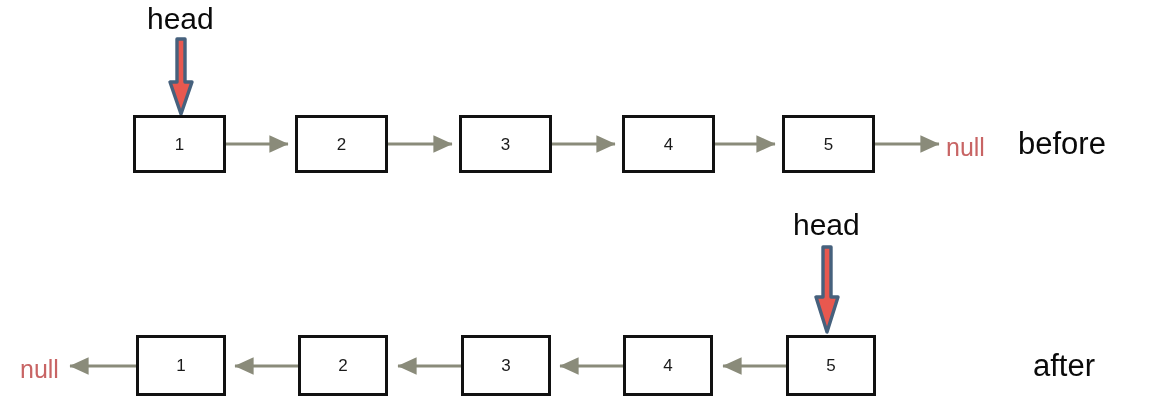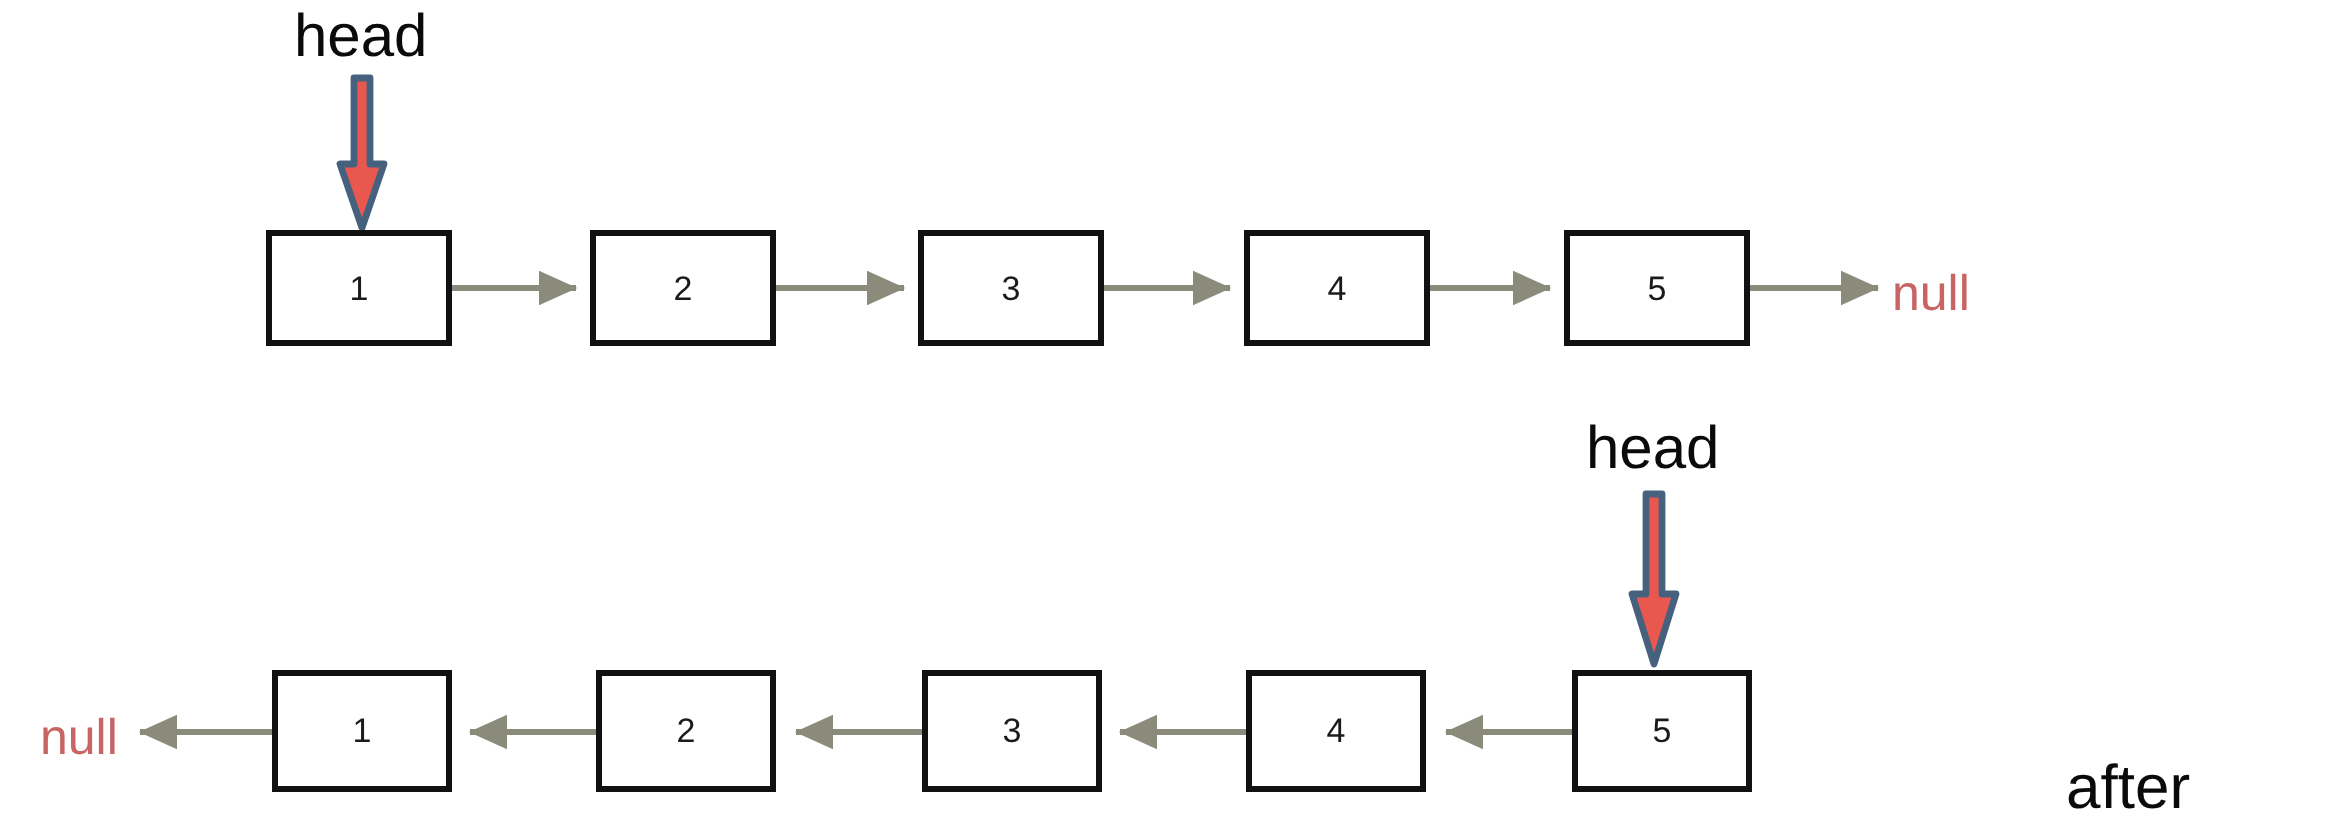--- a/index.html
+++ b/index.html
@@ -127,20 +127,21 @@
   </div>
   <div class="node" style="left:622px; top:115px; width:93px; height:58px;">
     <span class="node-value">4</span>
   </div>
   <div class="node" style="left:782px; top:115px; width:93px; height:58px;">
     <span class="node-value">5</span>
   </div>
 
   <div class="null-label" style="left:946px; top:135px;">null</div>
 
+  <div class="state-label" style="left:1018px; top:128px;">before</div>
 
   <div class="head-label" style="left:793px; top:210px;">head</div>
 
   <svg class="head-arrow" style="left:812px; top:245px; " width="30" height="90" viewBox="0 0 30 90" xmlns="http://www.w3.org/2000/svg">
     <path d="M11,2 L19,2 L19,52 L26,52 L15,87 L4,52 L11,52 Z" fill="#e8584f" stroke="#46617d" stroke-width="3.4" stroke-linejoin="round"></path>
   </svg>
 
   <div class="null-label" style="left:20px; top:357px;">null</div>
 
   <div class="node" style="left:136px; top:335px; width:90px; height:61px;">
@@ -152,15 +153,15 @@
   <div class="node" style="left:461px; top:335px; width:90px; height:61px;">
     <span class="node-value">3</span>
   </div>
   <div class="node" style="left:623px; top:335px; width:90px; height:61px;">
     <span class="node-value">4</span>
   </div>
   <div class="node" style="left:786px; top:335px; width:90px; height:61px;">
     <span class="node-value">5</span>
   </div>
 
-  <div class="state-label" style="left:1033px; top:350px;margin-top:28px;">after</div>
+  <div class="state-label" style="left:1033px; top:350px;">after</div>
 
 </div>
 
 </body></html>

